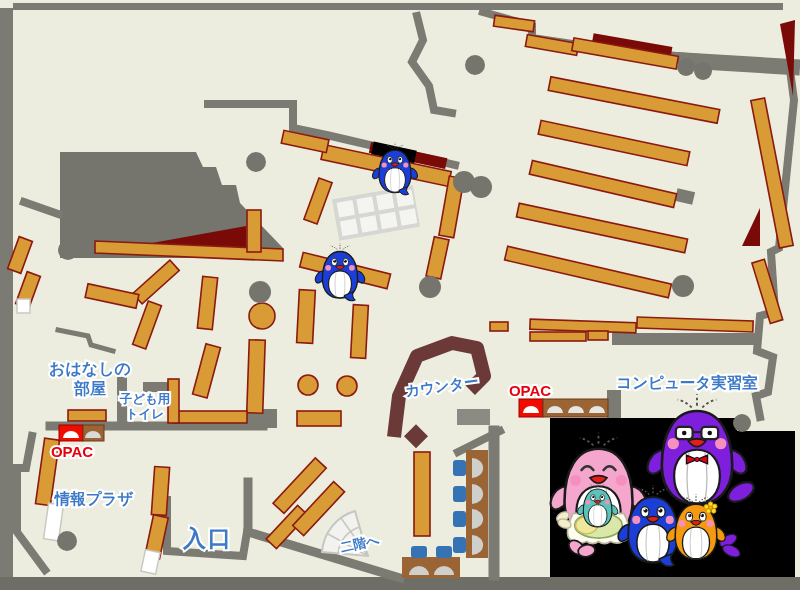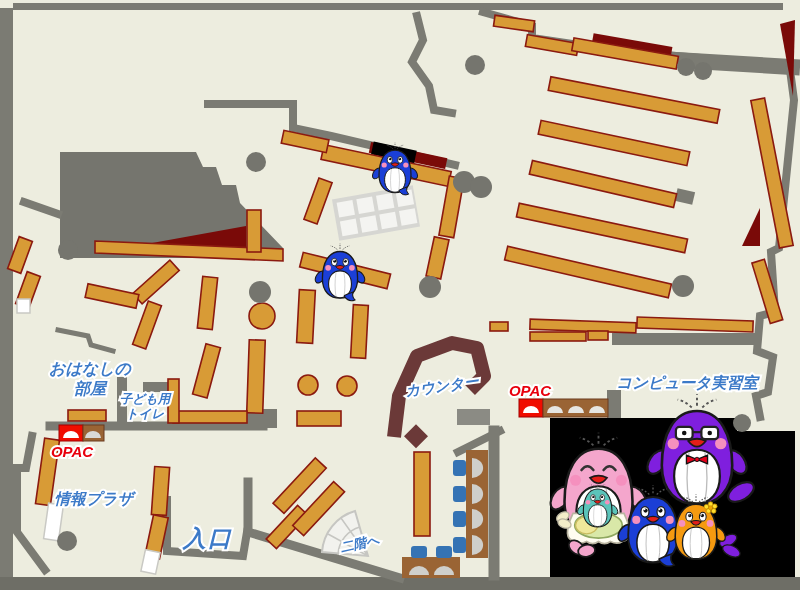--- a/index.html
+++ b/index.html
@@ -1,17 +1,17 @@
 <!DOCTYPE html>
 <html><head>
 <meta charset="utf-8">
 <style>
   html,body{margin:0;padding:0;background:#EDEDDF;}
   .stage{position:relative;width:800px;height:590px;overflow:hidden;
-         font-family:"Liberation Sans",sans-serif;font-style:italic;}
+         font-family:"Liberation Sans",sans-serif;}
   svg{display:block;}
   symbol{overflow:visible;}
   .lbl{font-family:"Liberation Sans",sans-serif;font-weight:bold;
        fill:#3C7AC8;stroke:#ffffff;stroke-width:4px;paint-order:stroke;
        text-anchor:middle;}
   .lbl-red{fill:#E8000D;}
   .shelf{fill:#D89B36;stroke:#8B1A10;stroke-width:1.6;}
   .wall{stroke:#7B7B73;fill:none;stroke-linecap:square;}
   .pillar{fill:#75756E;}
   .maroon{fill:#7A0A08;}

